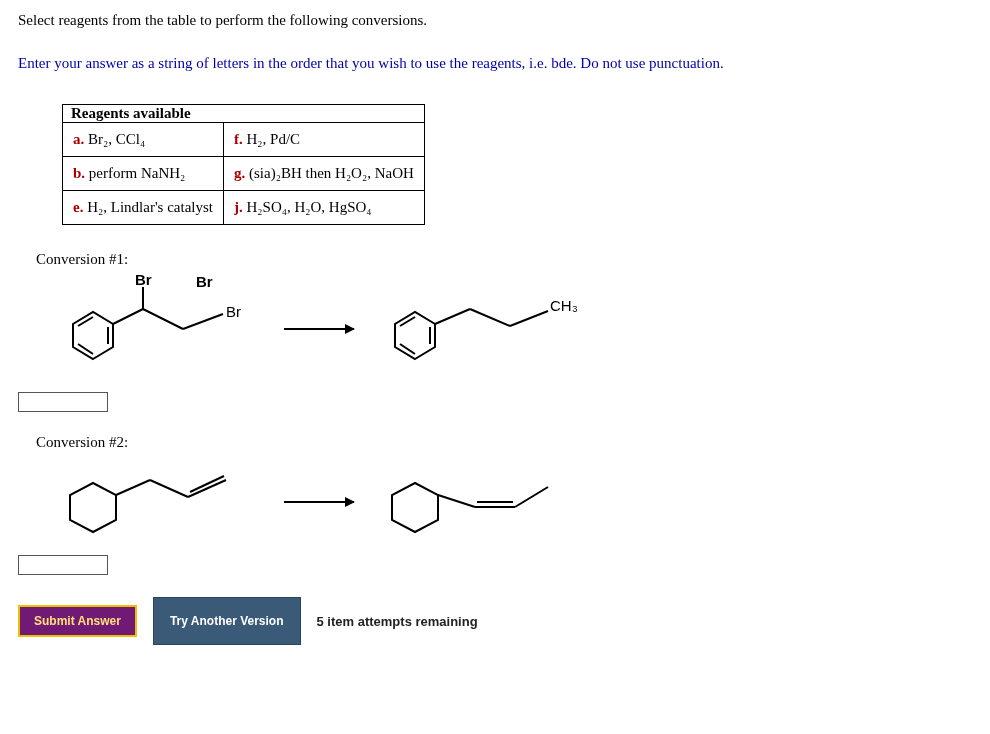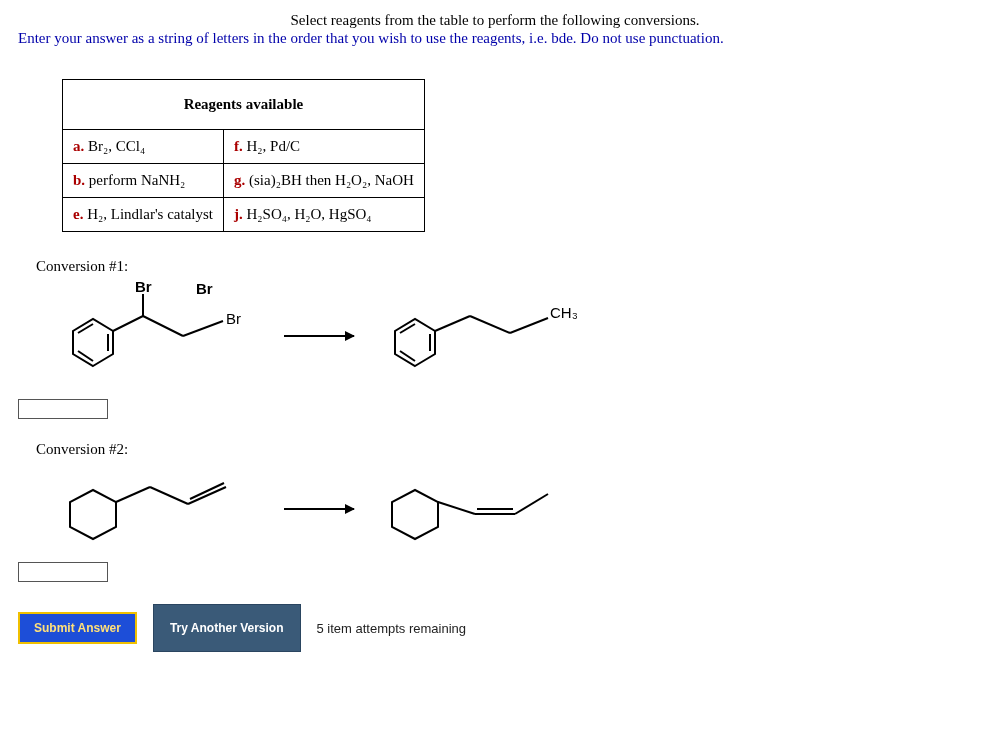--- a/index.html
+++ b/index.html
@@ -4,31 +4,31 @@
   <style>
     * { box-sizing: border-box; margin: 0; padding: 0; }
     body {
       font-family: "Times New Roman", Times, serif;
       font-size: 15px;
       color: #000;
       background: #fff;
       padding: 12px 18px 24px 18px;
       width: 990px;
     }
-    .instruction-1 { margin-bottom: 1px; text-align: center; }
+    .instruction-1 { margin-bottom: 26px; }
     .instruction-2 { color: #0000aa; margin-bottom: 32px; }
     .reagents-table {
       border-collapse: collapse;
       margin-left: 44px;
       margin-bottom: 26px;
     }
     .reagents-table th {
-      text-align: center;
+      text-align: left;
       font-weight: bold;
-      padding: 16px 8px;
+      padding: 0 8px;
       border-top: 1px solid #000;
       border-left: 1px solid #000;
       border-right: 1px solid #000;
     }
     .reagents-table td {
       border: 1px solid #000;
       padding: 8px 10px;
       vertical-align: middle;
       white-space: nowrap;
     }
@@ -55,33 +55,33 @@
     .btn {
       font-family: Arial, sans-serif;
       font-size: 12px;
       font-weight: bold;
       padding: 16px 16px;
       border: none;
       cursor: pointer;
       color: #fff;
     }
     .btn-submit {
-      background: #1d4ed8;
+      background: #701a75;
       border: 2px solid #f0c000;
       color: #ffe07a;
       padding: 7px 14px;
     }
     .btn-try {
       background: #3a5a78;
       border: 1px solid #2a4560;
     }
     .attempts {
       font-family: Arial, Helvetica, sans-serif;
       font-size: 13px;
-      font-weight: normal;
+      font-weight: bold;
       color: #222;
     }
     
     .arrow {
       display: inline-block;
       width: 70px;
       height: 2px;
       background: #000;
       position: relative;
       vertical-align: middle;

